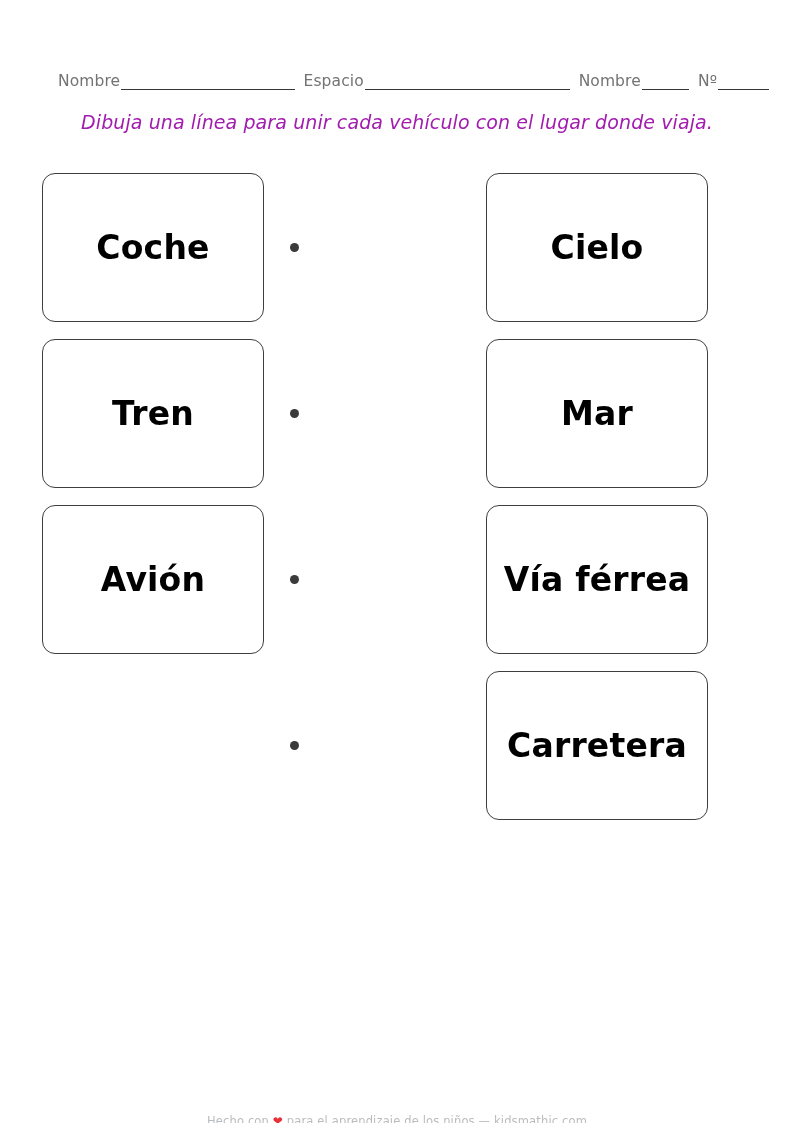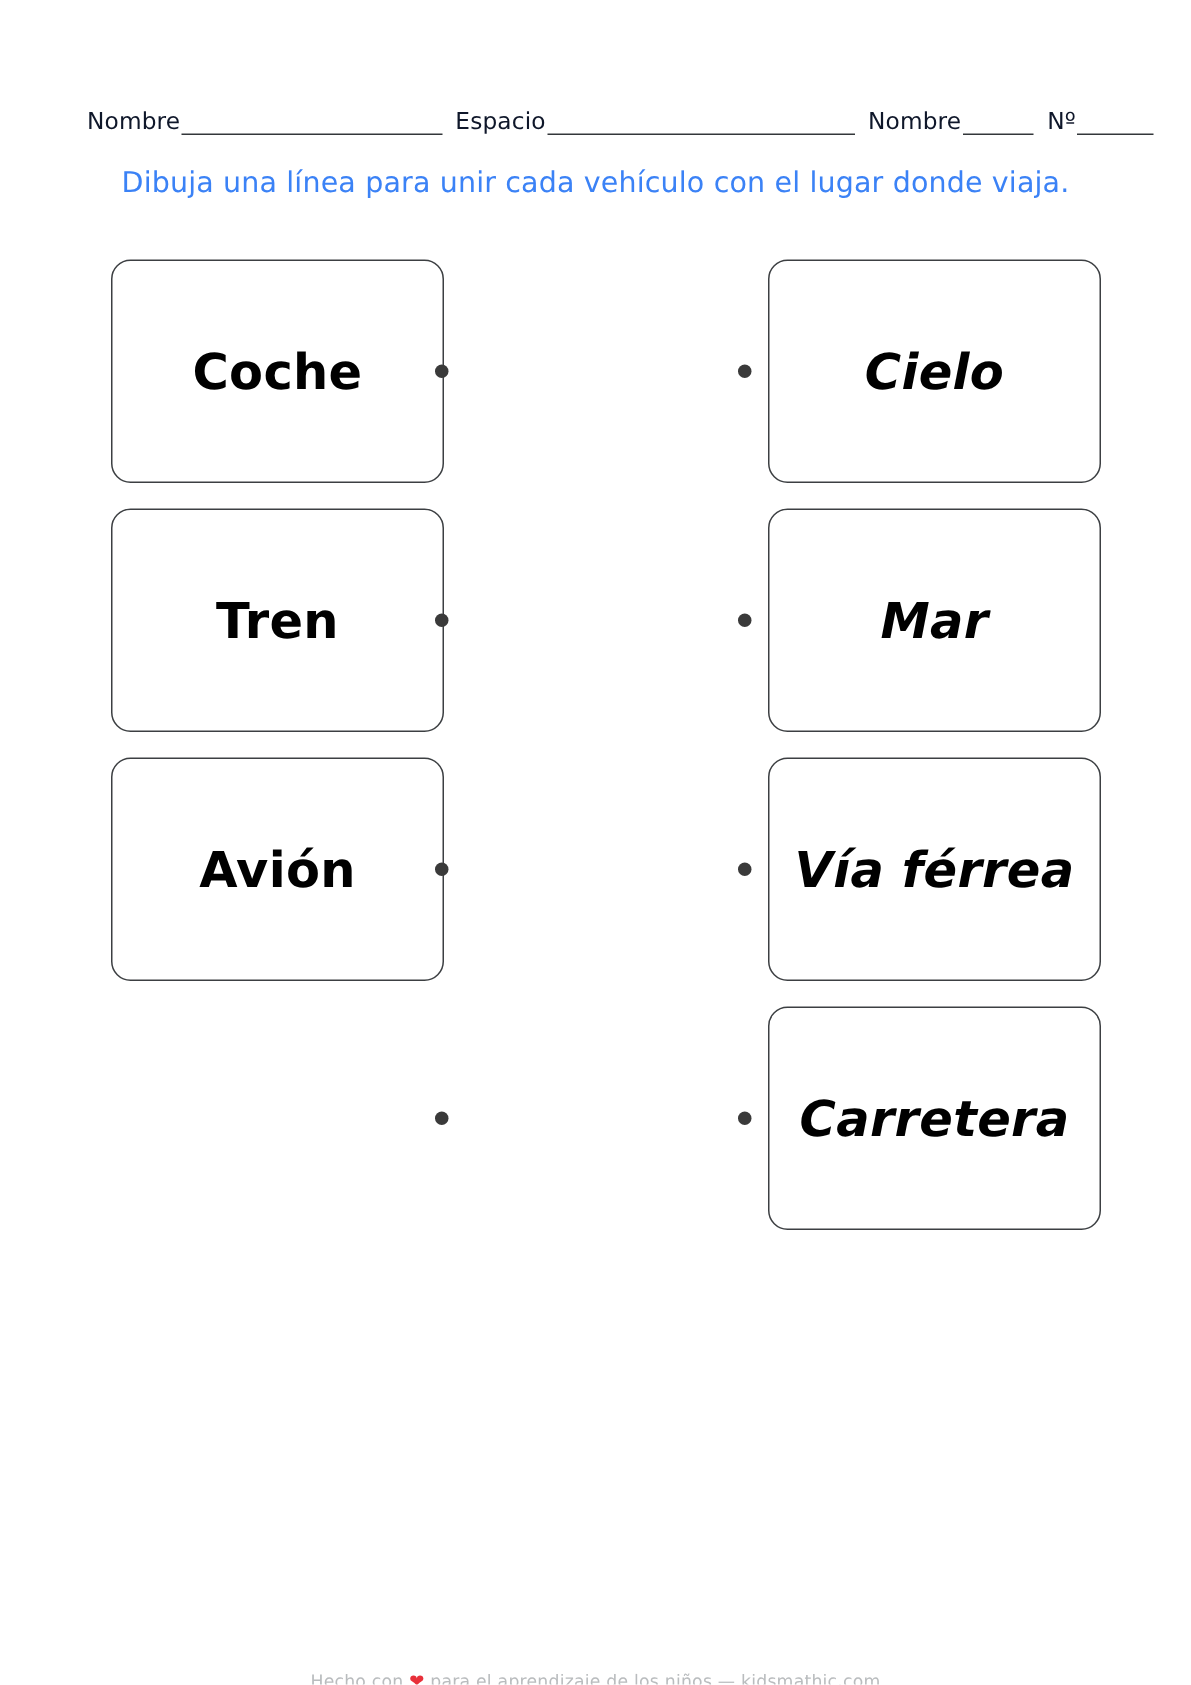--- a/index.html
+++ b/index.html
@@ -32,21 +32,21 @@
     height: 24px;
     display: flex;
     align-items: flex-end;
     font-size: 15.5px;
     color: #2f3330;
     letter-spacing: 0.1px;
     white-space: nowrap;
   }
   .name-row .fld-label {
     font-size: 15.5px;
-    color: #0f172a;
+    color: #737373;
     line-height: 1;
     padding-bottom: 1px;
   }
   .name-row .rule {
     border-bottom: 1.1px solid #33373a;
     height: 13px;
     margin-left: 1px;
     margin-right: 9px;
   }
   .rule-nombre   { width: 198px; }
@@ -55,22 +55,23 @@
   .rule-num      { width: 58px; margin-right: 0; }
 
   
   .instruction {
     position: absolute;
     left: 0;
     top: 111px;
     width: 794px;
     text-align: center;
     font-size: 19px;
-    color: #3b82f6;
+    color: #a21caf;
     letter-spacing: 0.1px;
+    font-style: italic;
   }
 
   
   .match-area {
     position: absolute;
     left: 0;
     top: 173px;
     width: 794px;
   }
   .match-row {
@@ -86,22 +87,22 @@
     width: 222px;
     height: 149px;
     box-sizing: border-box;
     border: 1.4px solid #3c3f42;
     border-radius: 13px;
     background: #ffffff;
     display: flex;
     align-items: center;
     justify-content: center;
   }
-  .card-left  { left: 74px; }
-  .card-right { left: 512px; font-style: italic; }
+  .card-left  { left: 42px; }
+  .card-right { left: 486px; }
 
   .card-label {
     font-family: "DejaVu Sans", "Liberation Sans", sans-serif;
     font-size: 33px;
     font-weight: bold;
     color: #000000;
     letter-spacing: 0.2px;
     line-height: 1;
     white-space: nowrap;
   }

